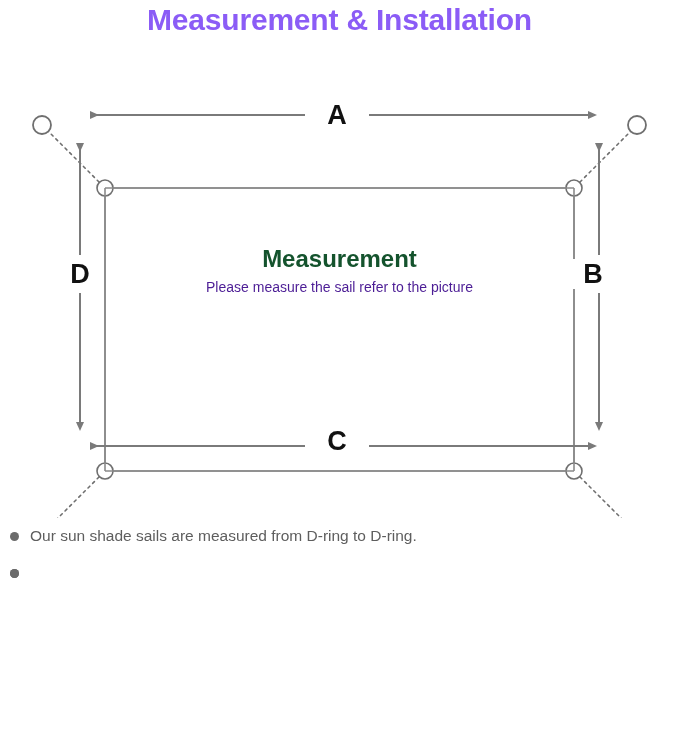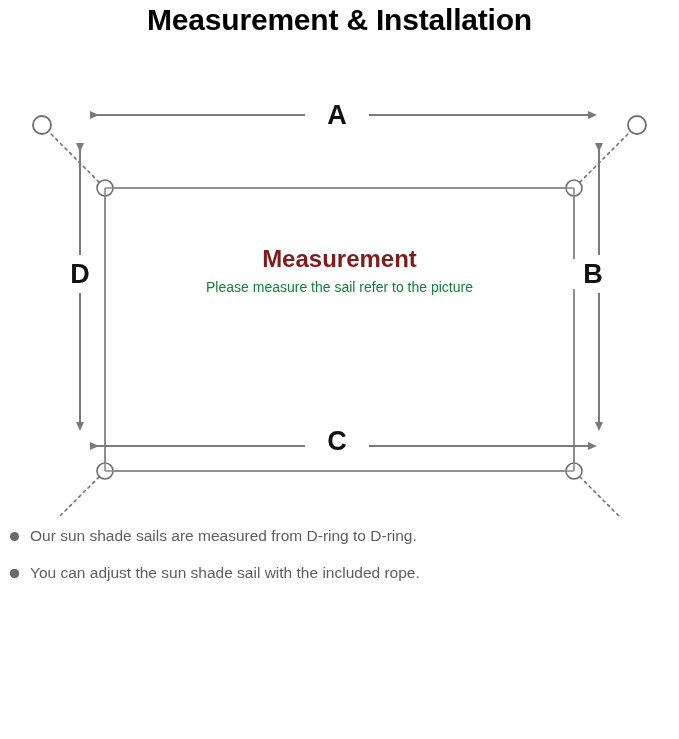--- a/index.html
+++ b/index.html
@@ -18,21 +18,21 @@
 
   
   #page-title {
     position: absolute;
     top: 0px;
     left: 0;
     width: 679px;
     text-align: center;
     font-size: 30px;
     font-weight: bold;
-    color: #000000;
+    color: #8b5cf6;
     letter-spacing: -0.2px;
     line-height: 40px;
     white-space: nowrap;
   }
 
   
   #diagram {
     position: absolute;
     top: 48px;
     left: 0;
@@ -45,33 +45,33 @@
 
   
   #sail-center-label {
     position: absolute;
     left: 0;
     top: 196px;
     width: 679px;
     text-align: center;
     font-size: 24px;
     font-weight: bold;
-    color: #7f1d1d;
+    color: #14532d;
     line-height: 30px;
     white-space: nowrap;
   }
   #sail-center-sub {
     position: absolute;
     left: 0;
     top: 229px;
     width: 679px;
     text-align: center;
     font-size: 14px;
     font-weight: normal;
-    color: #15803d;
+    color: #4c1d95;
     line-height: 20px;
     white-space: nowrap;
   }
 
   
   .dim-letter {
     position: absolute;
     font-size: 27px;
     font-weight: bold;
     color: #111111;
@@ -179,17 +179,16 @@
     <span>Our sun shade sails are measured from D-ring to D-ring.</span>
   </div>
 
   <div class="note-item">
     <span class="note-bullet"></span>
   </div>
 
 
   <div class="note-item">
     <span class="note-bullet"></span>
-    <span>You can adjust the sun shade sail with the included rope.</span>
   </div>
 
 
 </div>
 
 </body></html>

